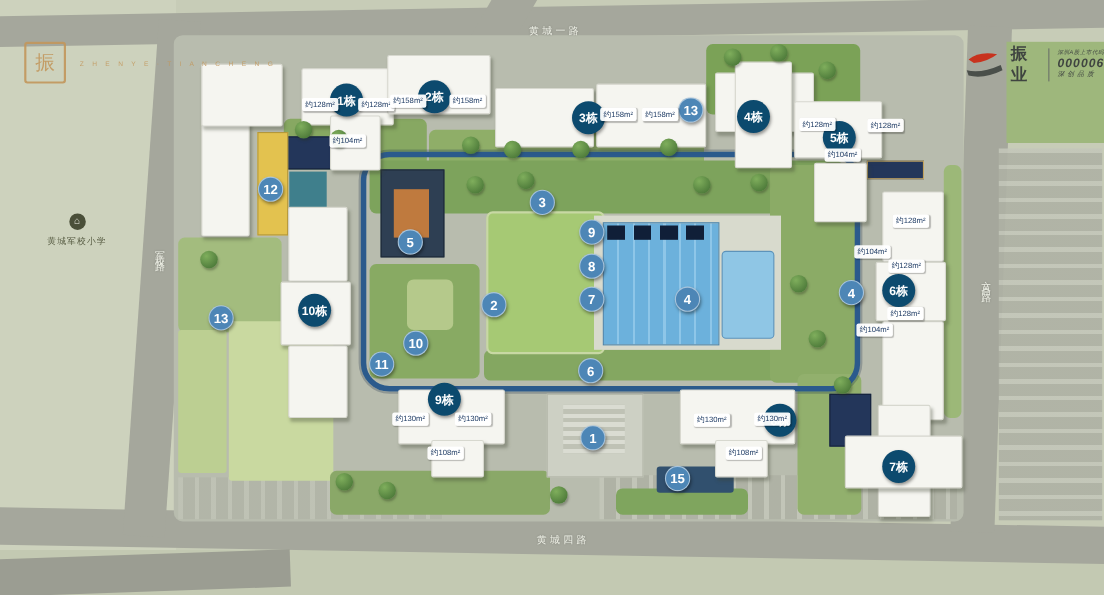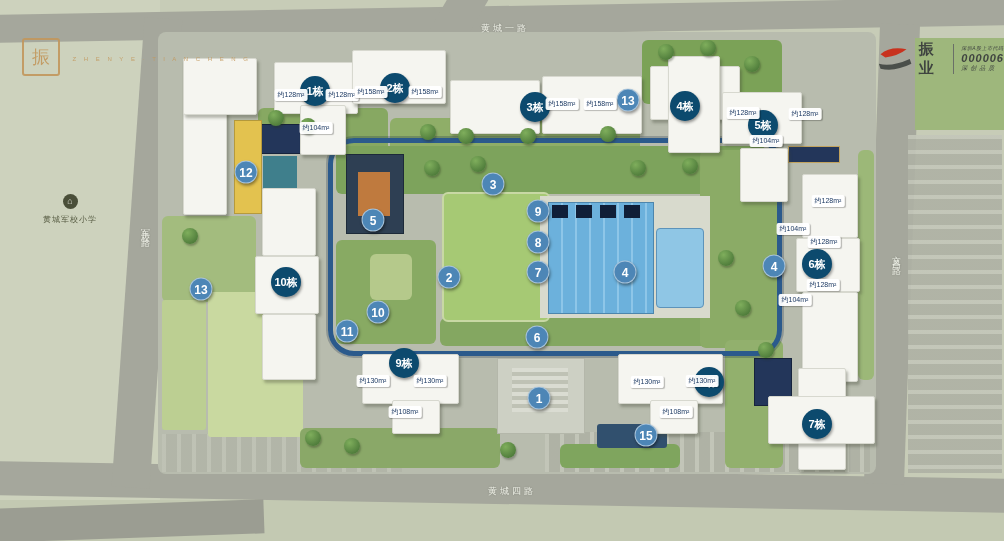--- a/index.html
+++ b/index.html
@@ -266,21 +266,21 @@
     </div>
     <div class="marker spot" style="left: 201px; top: 289px;">
       <span>13</span>
     </div>
     <div class="marker spot" style="left: 628px; top: 100px;">
       <span>13</span>
     </div>
     <div class="marker spot" style="left: 246px; top: 172px;">
       <span>12</span>
     </div>
-    <div class="marker spot" style="left: 646px; top: 435px;">
+    <div class="marker spot" style="left: 616px; top: 435px;">
       <span>15</span>
     </div>
   <div class="area-tag" style="left: 291px; top: 95px;"><span>约128m²</span></div>
     <div class="area-tag" style="left: 342px; top: 95px;"><span>约128m²</span></div>
     <div class="area-tag" style="left: 316px; top: 128px;"><span>约104m²</span></div>
     <div class="area-tag" style="left: 371px; top: 92px;"><span>约158m²</span></div>
     <div class="area-tag" style="left: 425px; top: 92px;"><span>约158m²</span></div>
     <div class="area-tag" style="left: 562px; top: 104px;"><span>约158m²</span></div>
     <div class="area-tag" style="left: 600px; top: 104px;"><span>约158m²</span></div>
     <div class="area-tag" style="left: 743px; top: 113px;"><span>约128m²</span></div>

